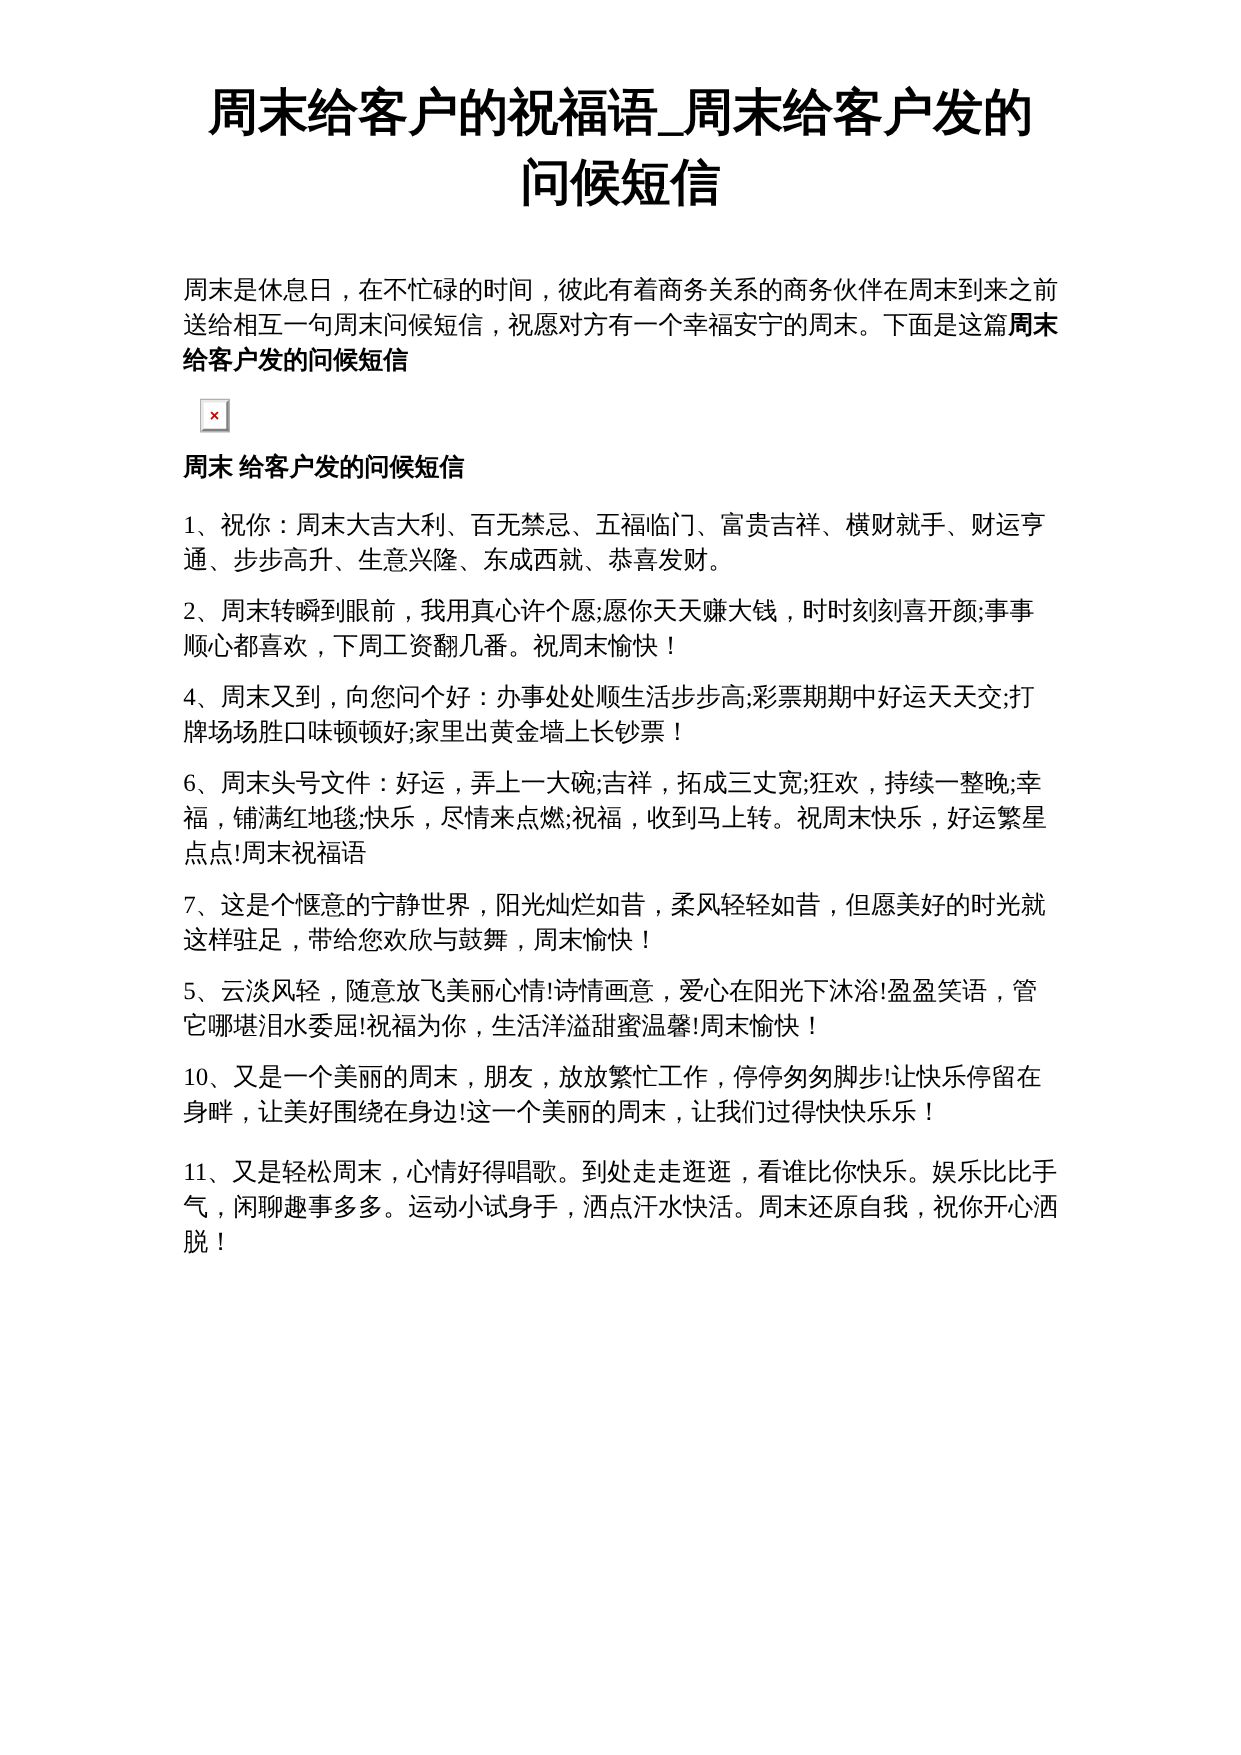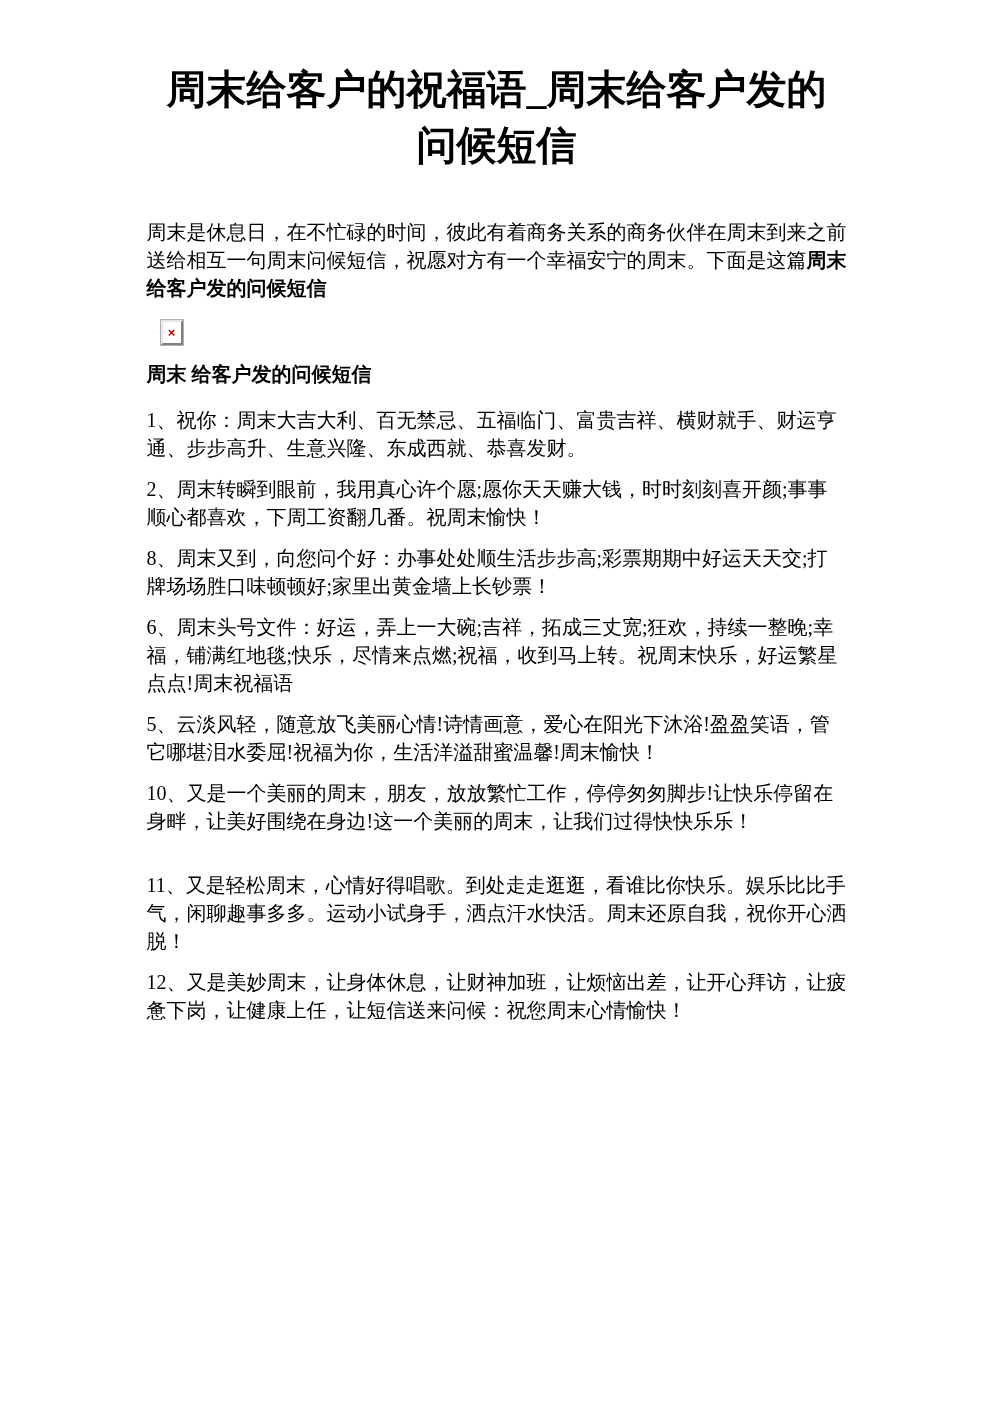--- a/index.html
+++ b/index.html
@@ -65,40 +65,40 @@
   .section-heading {
     margin: 0 0 18px 0;
     font-size: 20px;
     line-height: 28px;
     font-weight: bold;
   }
   .greeting-item {
     margin: 0 0 13px 0;
   }
   .greeting-item.gap-before {
-    margin-top: 36px;
+    margin-top: 20px;
   }
 </style>
 </head>
 <body>
 
 <div class="page">
 
   <h1 class="doc-title">周末给客户的祝福语_周末给客户发的问候短信</h1>
 
   <p class="body-text intro"><span>周末是休息日，在不忙碌的时间，彼此有着商务关系的商务伙伴在周末到来之前送给相互一句周末问候短信，祝愿对方有一个幸福安宁的周末。下面是这篇</span><span class="bold-part">周末 给客户发的问候短信</span></p>
 
   <div class="img-placeholder-row">
     <span class="broken-img">×</span>
   </div>
 
   <h2 class="section-heading">周末 给客户发的问候短信</h2>
 
   <p class="body-text greeting-item">1、祝你：周末大吉大利、百无禁忌、五福临门、富贵吉祥、横财就手、财运亨通、步步高升、生意兴隆、东成西就、恭喜发财。</p>
   <p class="body-text greeting-item">2、周末转瞬到眼前，我用真心许个愿;愿你天天赚大钱，时时刻刻喜开颜;事事顺心都喜欢，下周工资翻几番。祝周末愉快！</p>
-  <p class="body-text greeting-item">8、周末又到，向您问个好：办事处处顺生活步步高;彩票期期中好运天天交;打牌场场胜口味顿顿好;家里出黄金墙上长钞票！</p>
+  <p class="body-text greeting-item">4、周末又到，向您问个好：办事处处顺生活步步高;彩票期期中好运天天交;打牌场场胜口味顿顿好;家里出黄金墙上长钞票！</p>
   <p class="body-text greeting-item">6、周末头号文件：好运，弄上一大碗;吉祥，拓成三丈宽;狂欢，持续一整晚;幸福，铺满红地毯;快乐，尽情来点燃;祝福，收到马上转。祝周末快乐，好运繁星点点!周末祝福语</p>
+  <p class="body-text greeting-item">7、这是个惬意的宁静世界，阳光灿烂如昔，柔风轻轻如昔，但愿美好的时光就这样驻足，带给您欢欣与鼓舞，周末愉快！</p>
   <p class="body-text greeting-item">5、云淡风轻，随意放飞美丽心情!诗情画意，爱心在阳光下沐浴!盈盈笑语，管它哪堪泪水委屈!祝福为你，生活洋溢甜蜜温馨!周末愉快！</p>
   <p class="body-text greeting-item">10、又是一个美丽的周末，朋友，放放繁忙工作，停停匆匆脚步!让快乐停留在身畔，让美好围绕在身边!这一个美丽的周末，让我们过得快快乐乐！</p>
   <p class="body-text greeting-item gap-before">11、又是轻松周末，心情好得唱歌。到处走走逛逛，看谁比你快乐。娱乐比比手气，闲聊趣事多多。运动小试身手，洒点汗水快活。周末还原自我，祝你开心洒脱！</p>
-  <p class="body-text greeting-item">12、又是美妙周末，让身体休息，让财神加班，让烦恼出差，让开心拜访，让疲惫下岗，让健康上任，让短信送来问候：祝您周末心情愉快！</p>
 
 </div>
 
 </body></html>

